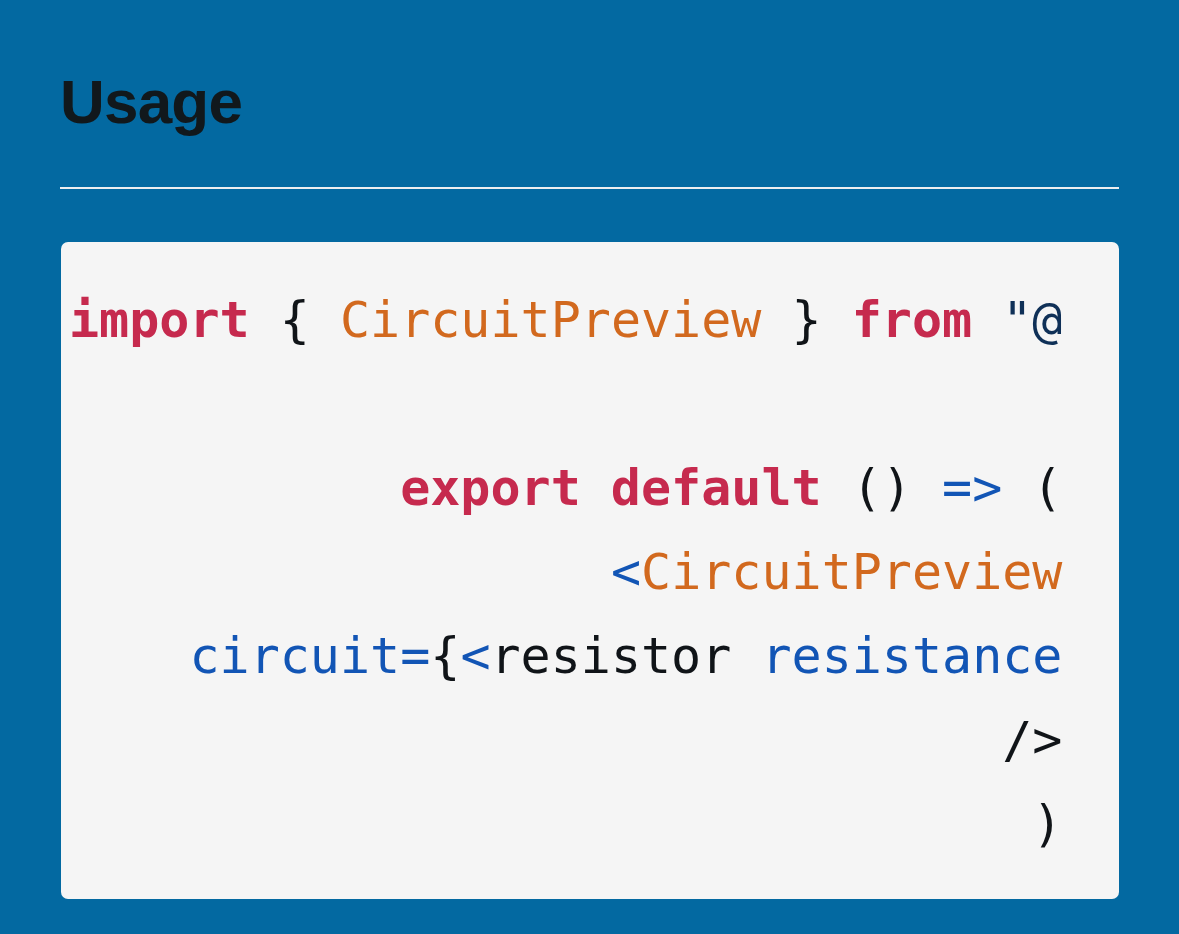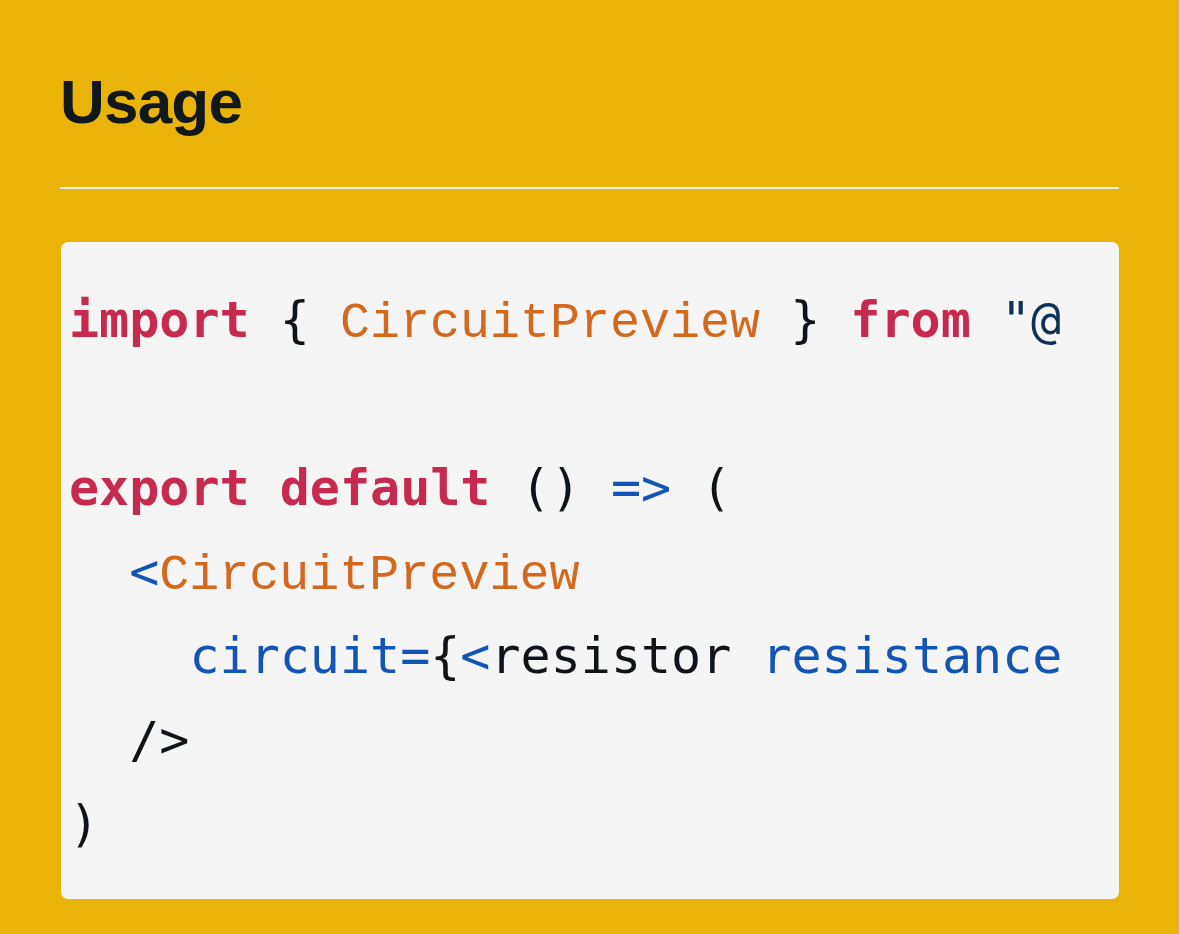--- a/index.html
+++ b/index.html
@@ -12,21 +12,22 @@
     height: 934px;
     overflow: hidden;
     font-family: "Liberation Sans", sans-serif;
     -webkit-font-smoothing: antialiased;
   }
 
   .page {
     position: relative;
     width: 1179px;
     height: 934px;
-    background: #eab308;
+    background: #0369a1;
+    text-align: right;
   }
 
   
   .section-heading {
     position: absolute;
     left: 60px;
     top: 66px;
     margin: 0;
     font-family: "Liberation Sans", sans-serif;
     font-size: 62px;
@@ -76,21 +77,21 @@
   }
 
   .code-line {
     display: block;
     height: 84px;
     white-space: pre;
   }
 
   
   .tok-keyword  { color: #c62a4e; font-weight: bold; }
-  .tok-class    { color: #d2691e; font-family: Liberation Mono, monospace; }
+  .tok-class    { color: #d2691e; }
   .tok-punct    { color: #101418; }
   .tok-operator { color: #1255b5; }
   .tok-attr     { color: #1255b5; }
   .tok-tag      { color: #1255b5; }
   .tok-plain    { color: #101418; }
   .tok-string   { color: #0f3057; }
 </style>
 </head>
 <body>
 

